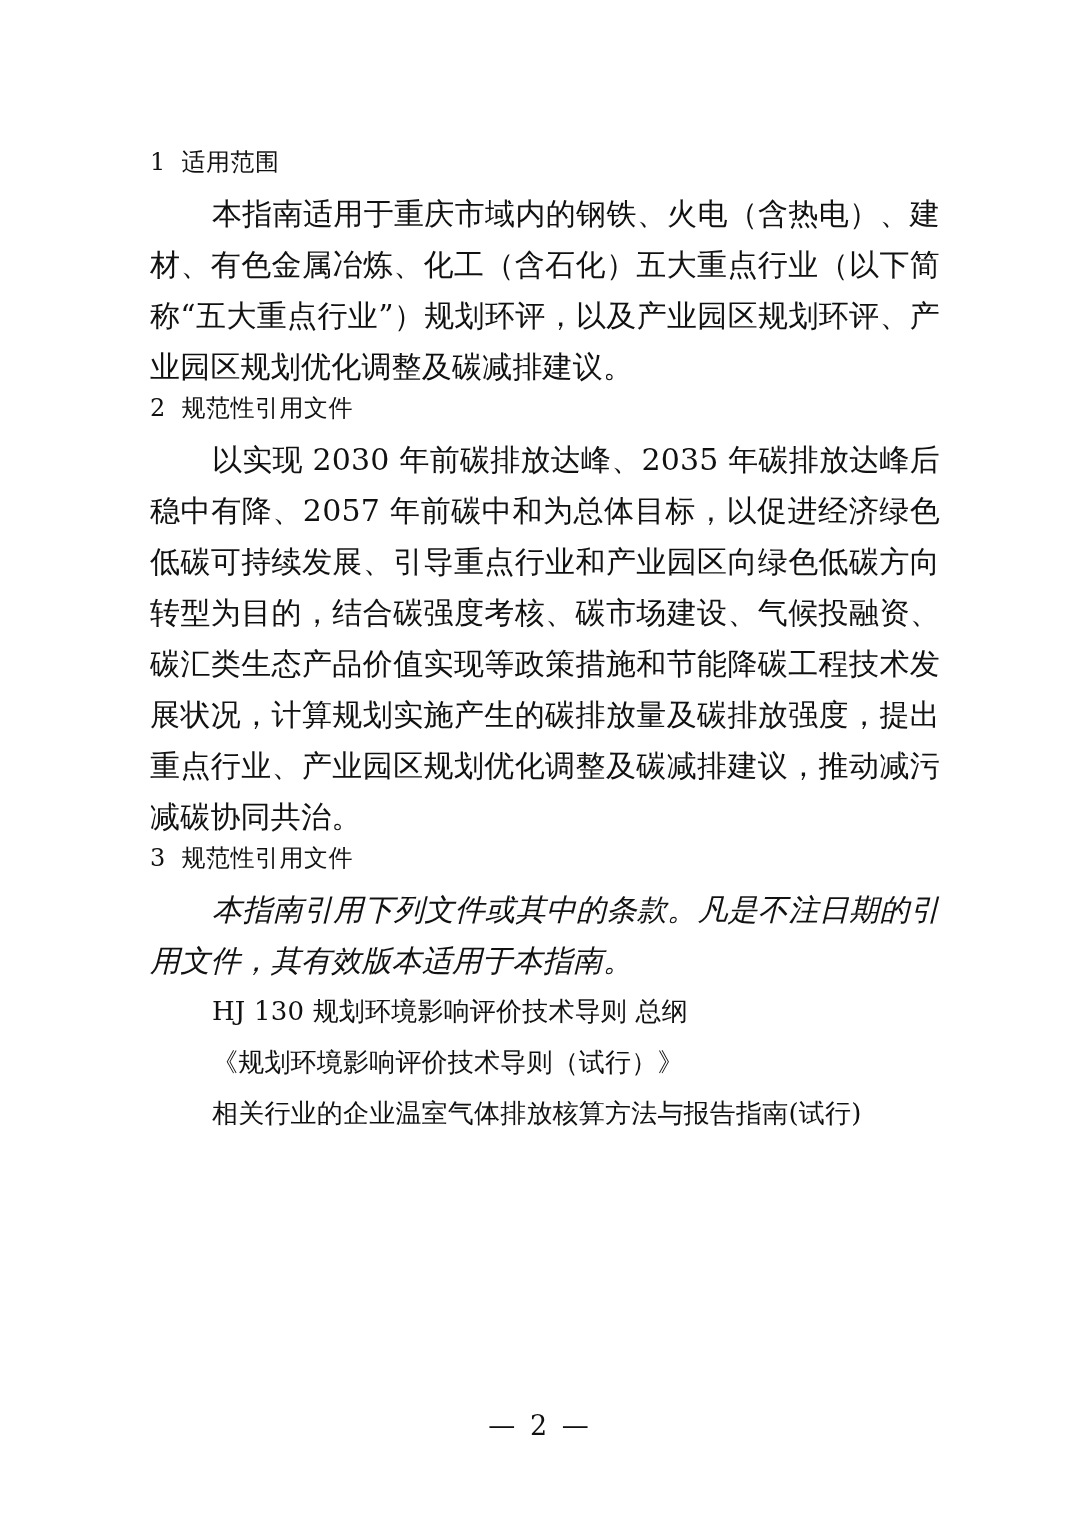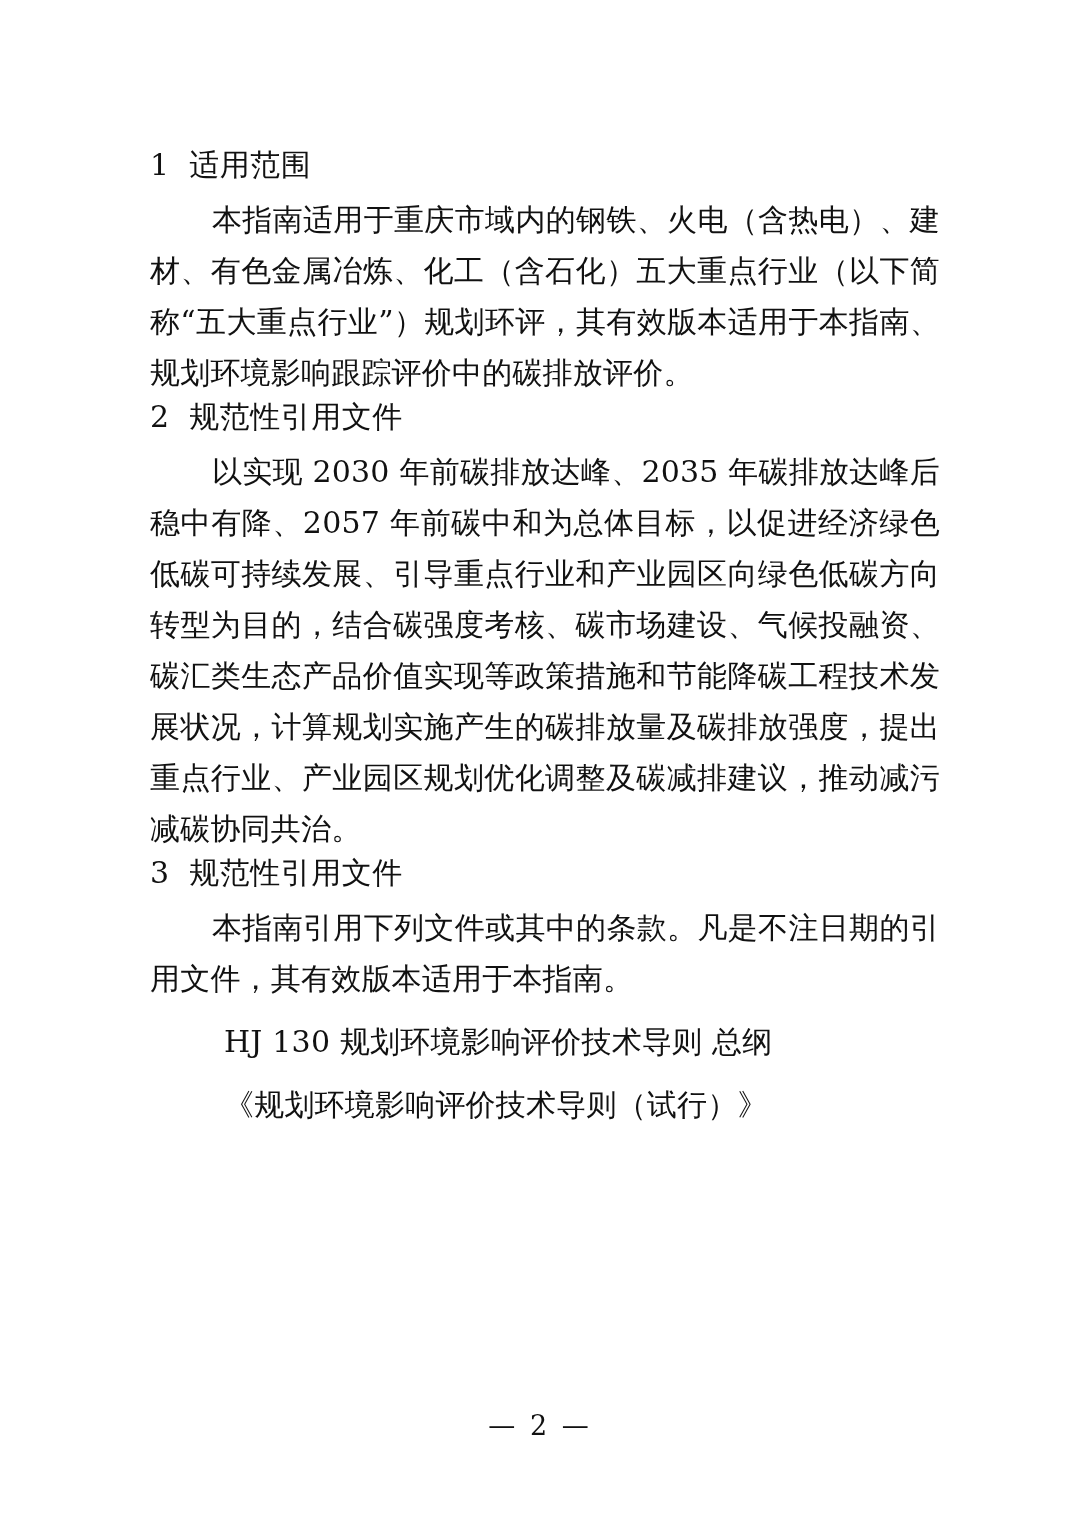--- a/index.html
+++ b/index.html
@@ -21,45 +21,46 @@
     top: 0;
     width: 1080px;
     height: 1527px;
     box-sizing: border-box;
     padding: 150px 150px 60px 150px;
   }
   .content {
     width: 790px;
   }
   .heading {
-    font-size: 30px;
+    font-size: 24px;
     line-height: 1.0;
     margin: 0 0 14px 0;
     letter-spacing: 0.5px;
     white-space: pre;
   }
   .heading-num {
     letter-spacing: 0;
   }
   .para {
     font-size: 30px;
     line-height: 51px;
     margin: 0 0 4px 0;
     text-align: justify;
     text-justify: inter-ideograph;
     text-indent: 62px;
     letter-spacing: 0.2px;
   }
   .para.tight {
     margin-bottom: 0;
+    font-style: italic;
   }
   .ref-line {
-    font-size: 30px;
+    font-size: 26px;
     line-height: 51px;
-    margin: 12px;
+    margin: 0;
     text-indent: 62px;
     letter-spacing: 0.2px;
   }
   .ref-line.wrap {
     text-indent: 62px;
     text-align: justify;
   }
   .footer {
     position: absolute;
     left: 0;
@@ -73,29 +74,30 @@
   }
 </style>
 </head>
 <body>
 
 <div class="page">
   <div class="content">
 
     <div class="heading"><span class="heading-num">1</span>&nbsp;&nbsp;<span>适用范围</span></div>
 
-    <p class="para">本指南适用于重庆市域内的钢铁、火电（含热电）、建材、有色金属冶炼、化工（含石化）五大重点行业（以下简称“五大重点行业”）规划环评，其有效版本适用于本指南、规划环境影响跟踪评价中的碳排放评价。</p>
+    <p class="para">本指南适用于重庆市域内的钢铁、火电（含热电）、建材、有色金属冶炼、化工（含石化）五大重点行业（以下简称“五大重点行业”）规划环评，以及产业园区规划环评、产业园区规划优化调整及碳减排建议。</p>
 
     <div class="heading"><span class="heading-num">2</span>&nbsp;&nbsp;<span>规范性引用文件</span></div>
 
     <p class="para">以实现 2030 年前碳排放达峰、2035 年碳排放达峰后稳中有降、2057 年前碳中和为总体目标，以促进经济绿色低碳可持续发展、引导重点行业和产业园区向绿色低碳方向转型为目的，结合碳强度考核、碳市场建设、气候投融资、碳汇类生态产品价值实现等政策措施和节能降碳工程技术发展状况，计算规划实施产生的碳排放量及碳排放强度，提出重点行业、产业园区规划优化调整及碳减排建议，推动减污减碳协同共治。</p>
 
     <div class="heading"><span class="heading-num">3</span>&nbsp;&nbsp;<span>规范性引用文件</span></div>
 
     <p class="para tight">本指南引用下列文件或其中的条款。凡是不注日期的引用文件，其有效版本适用于本指南。</p>
 
     <p class="ref-line wrap">HJ 130  规划环境影响评价技术导则  总纲</p>
     <p class="ref-line wrap">《规划环境影响评价技术导则（试行）》</p>
+    <p class="ref-line wrap">相关行业的企业温室气体排放核算方法与报告指南(试行)</p>
 
   </div>
 
   <div class="footer">— 2 —</div>
 </div>
 
 </body></html>

